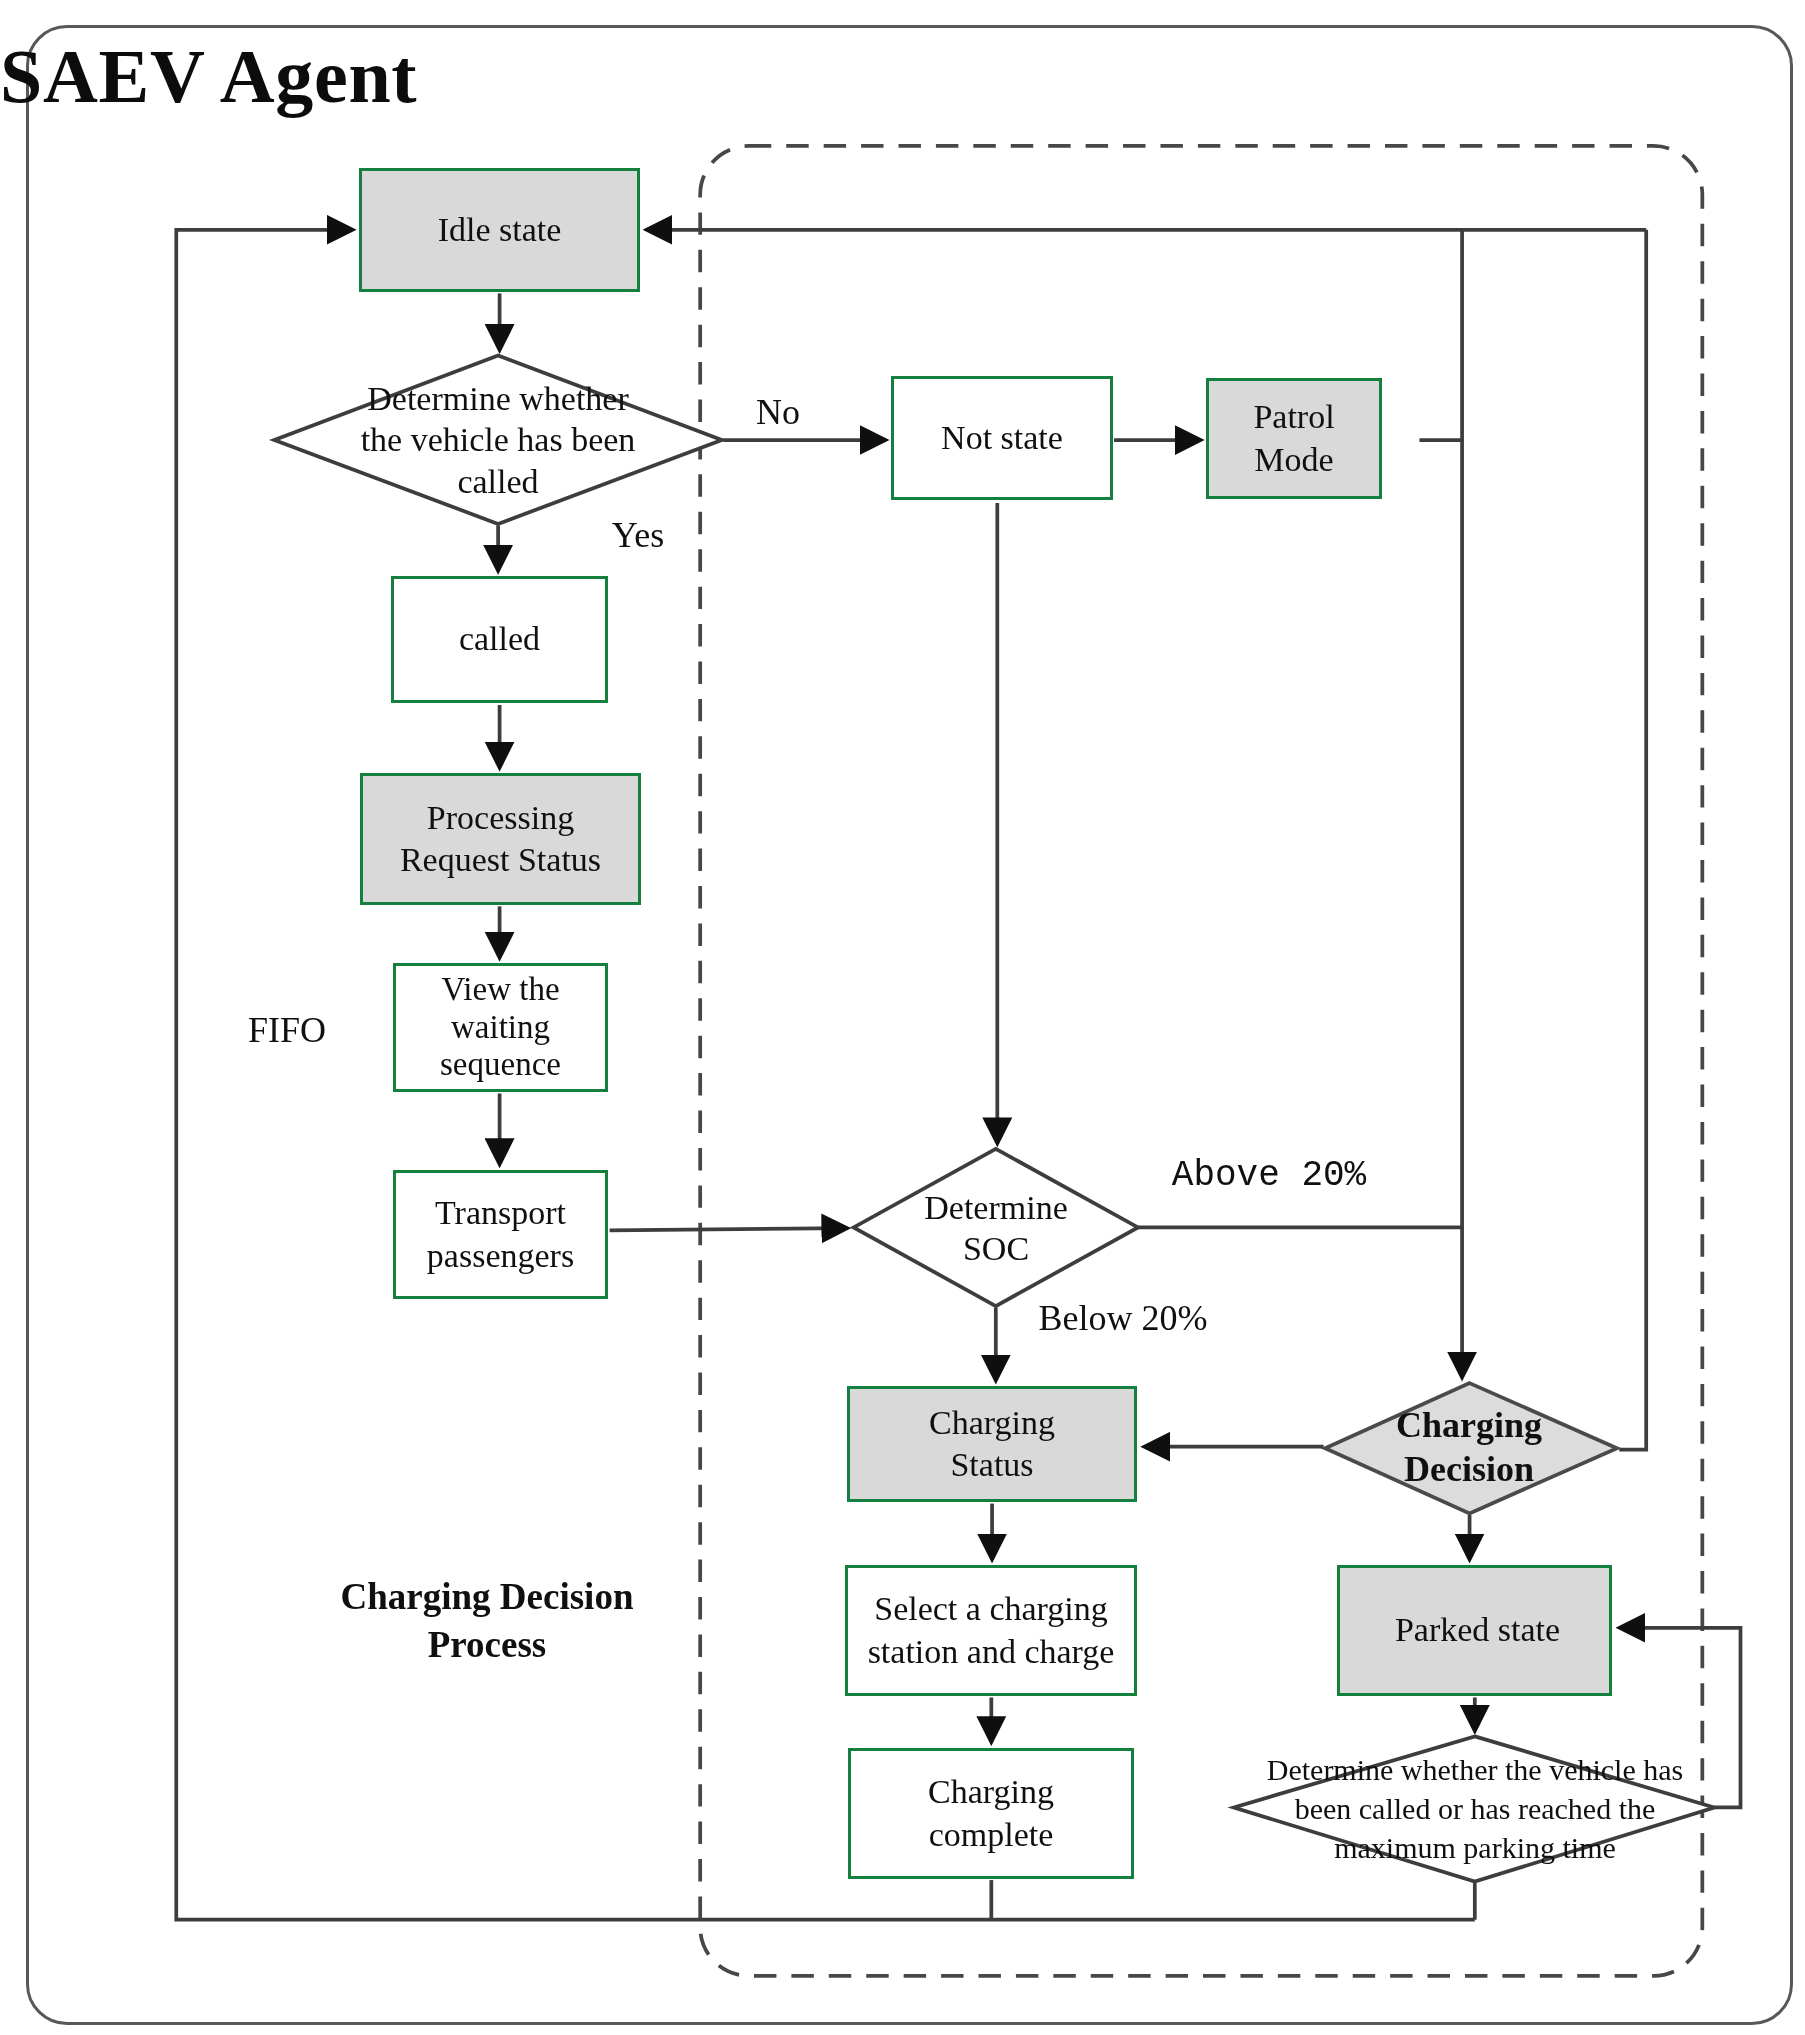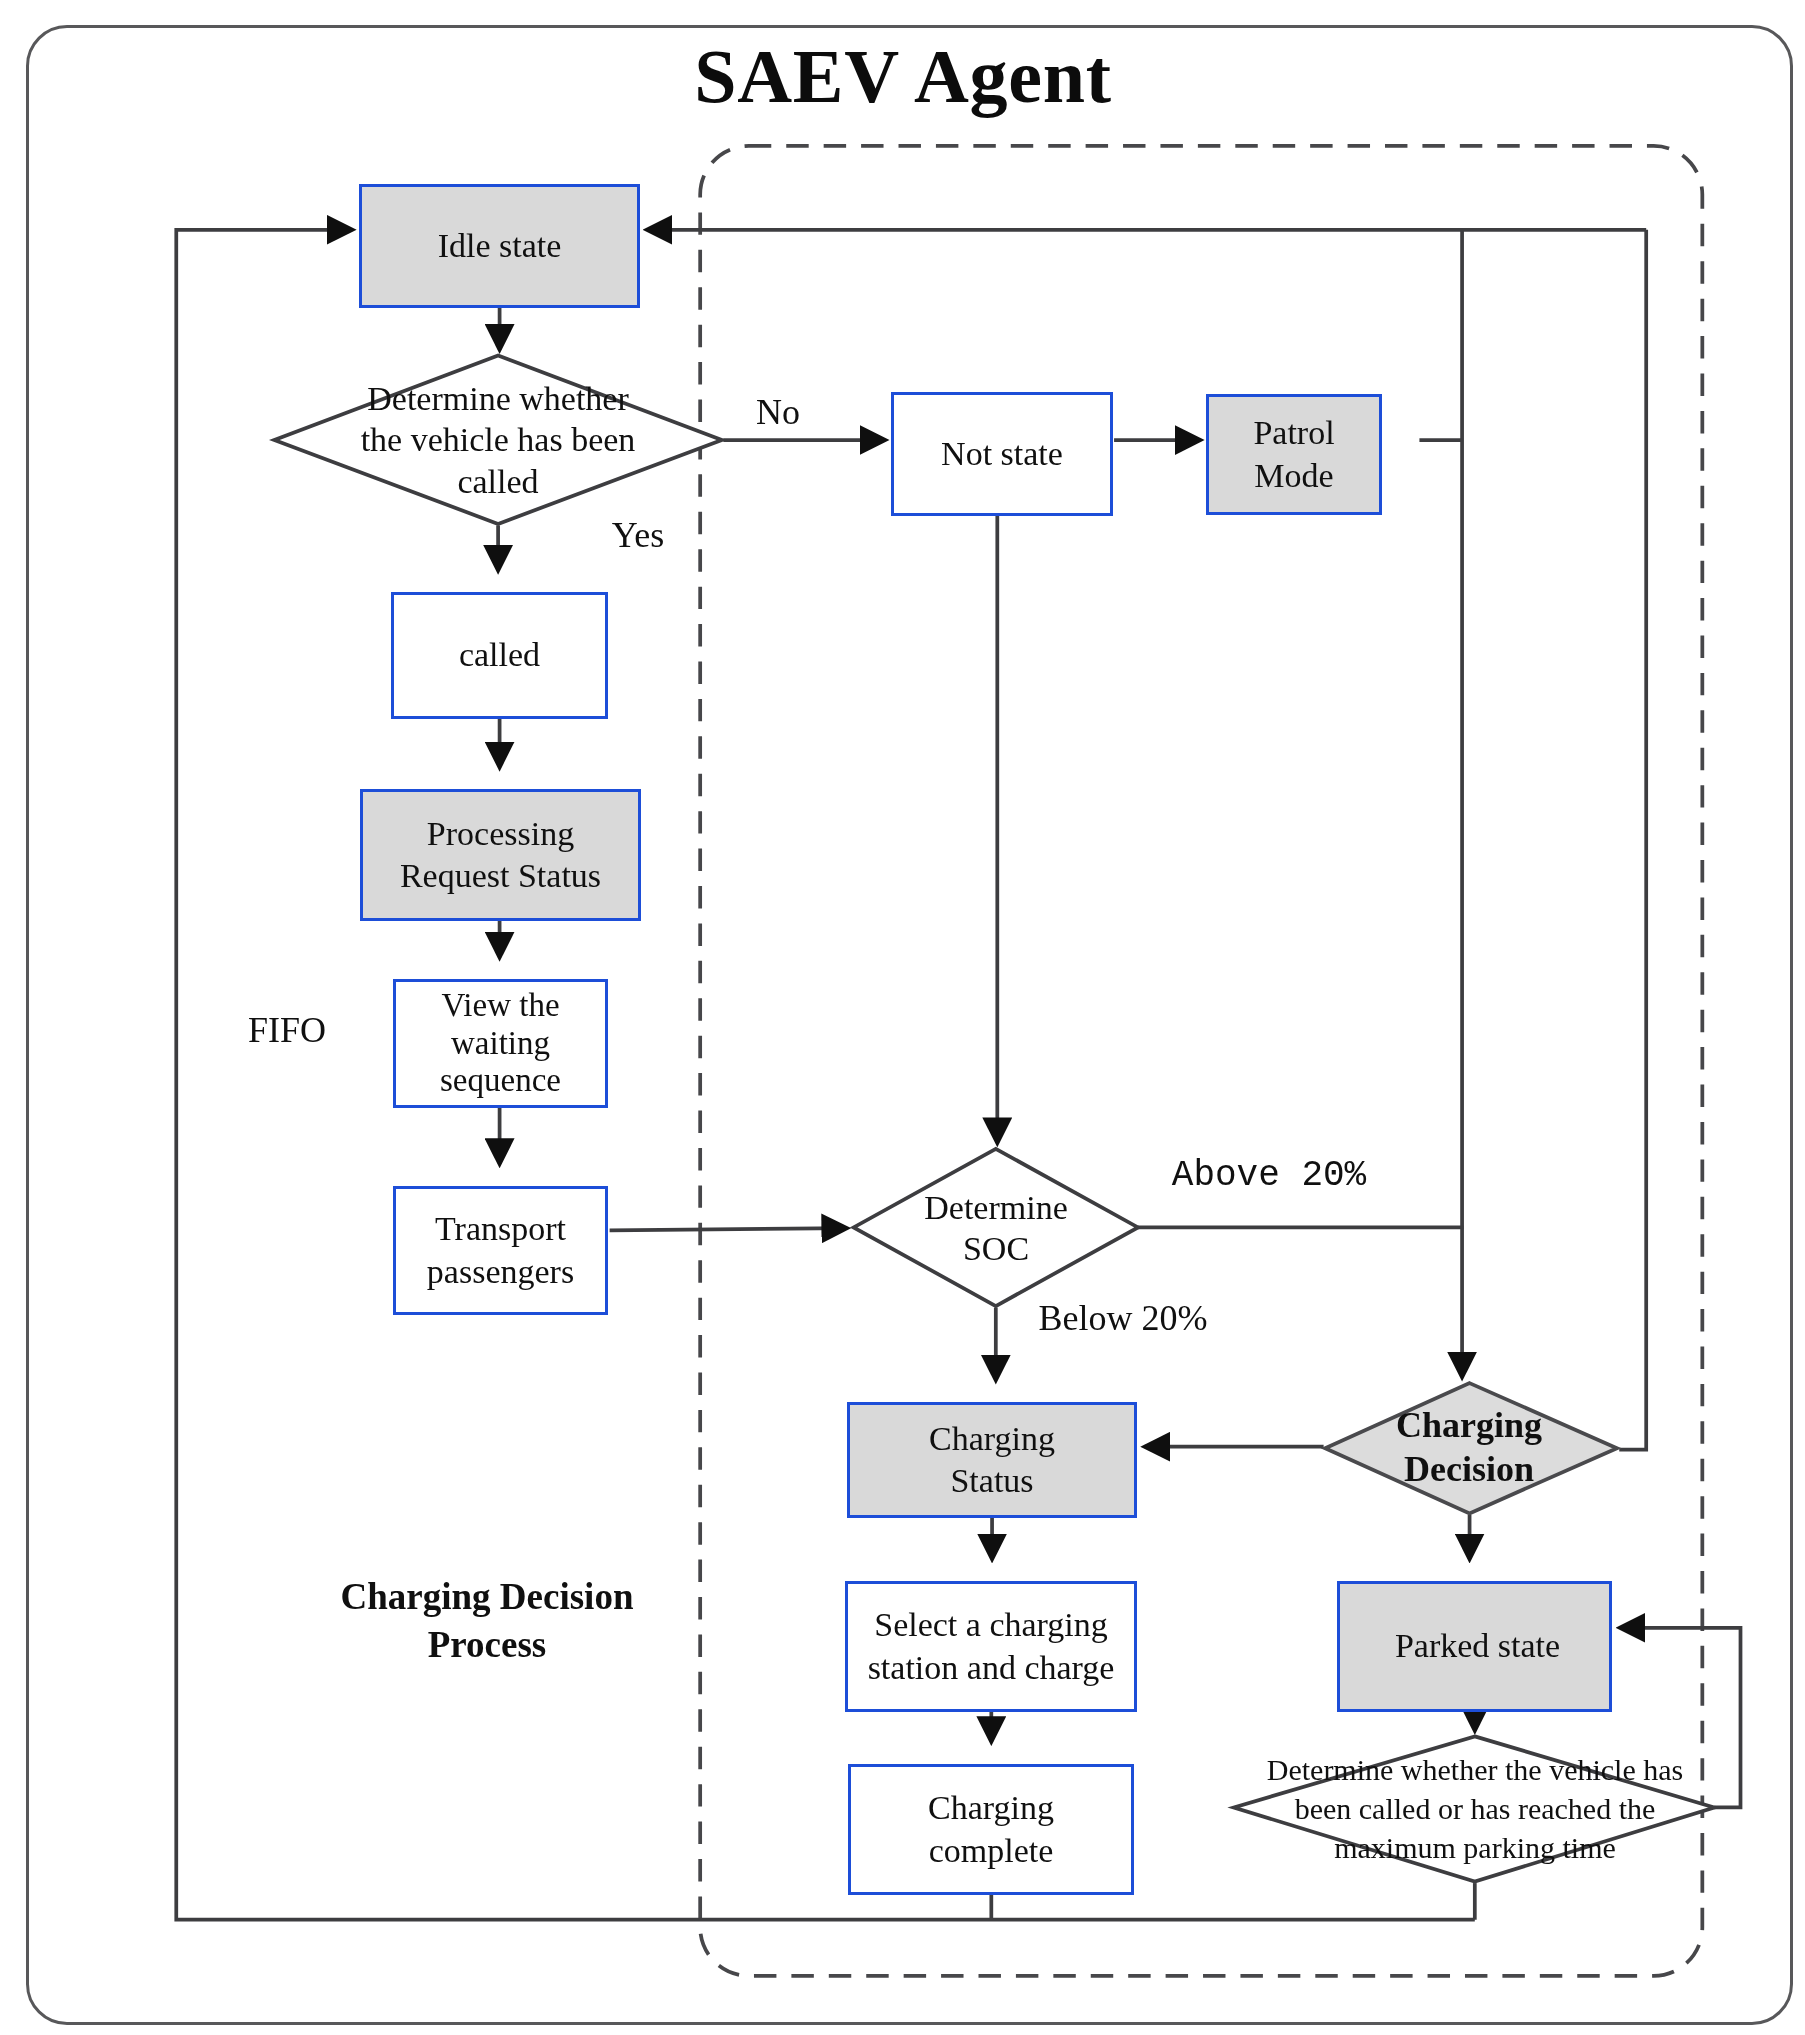--- a/index.html
+++ b/index.html
@@ -5,32 +5,32 @@
   html,body{margin:0;padding:0;background:#ffffff;}
   #canvas{
     position:relative;width:1806px;height:2035px;background:#ffffff;
     font-family:"Liberation Serif","DejaVu Serif",serif;color:#101010;overflow:hidden;
   }
   #outer-border{
     position:absolute;left:26px;top:25px;width:1767px;height:2000px;
     border:3.7px solid #58585a;border-radius:41px;box-sizing:border-box;
   }
   #title{
-    position:absolute;left:0;top:33px;width:1806px;text-align:center;
+    position:absolute;left:0;top:33px;width:1806px;
     font-size:76px;font-weight:bold;letter-spacing:0.7px;color:#0c0c0c;
   }
   svg.layer{position:absolute;left:0;top:0;}
   .edge{stroke:#3d3d40;stroke-width:5;fill:none;}
   .poly-white{fill:#ffffff;stroke:#3d3d40;stroke-width:5;}
   .poly-gray{fill:#dcdcdc;stroke:#4a4a4d;stroke-width:5;}
   .dashed-region{fill:none;stroke:#47474a;stroke-width:5;stroke-dasharray:30 20;}
   .node{
     position:absolute;display:flex;align-items:center;justify-content:center;
-    box-sizing:border-box;border:3px solid #1d4ed8;text-align:center;
-    font-size:34px;line-height:1.25;white-space:pre-line;margin-top:16px;
+    box-sizing:border-box;border:3px solid #15803d;text-align:center;
+    font-size:34px;line-height:1.25;white-space:pre-line;
   }
   .node.gray{background:#d9d9d9;}
   .node.white{background:#ffffff;}
   .dlabel{
     position:absolute;transform:translate(-50%,-50%);text-align:center;
     white-space:pre-line;font-size:34px;line-height:1.22;
   }
   .flabel{
     position:absolute;transform:translate(-50%,-50%);text-align:center;
     white-space:pre-line;font-size:36px;line-height:1.2;

